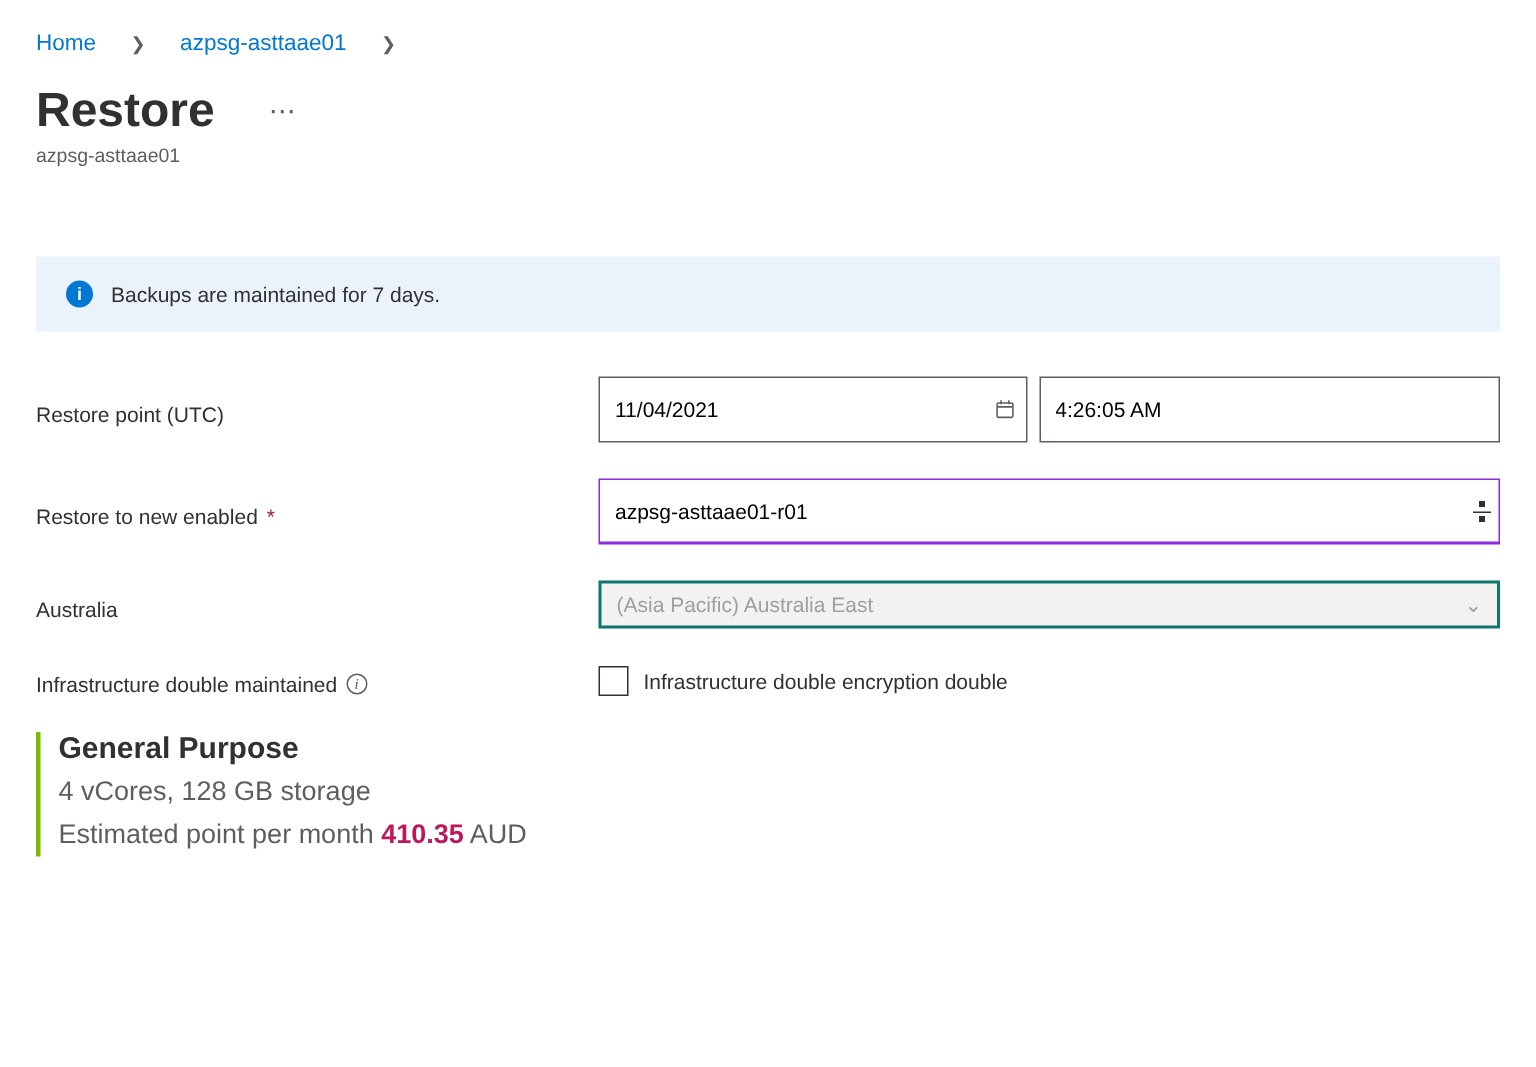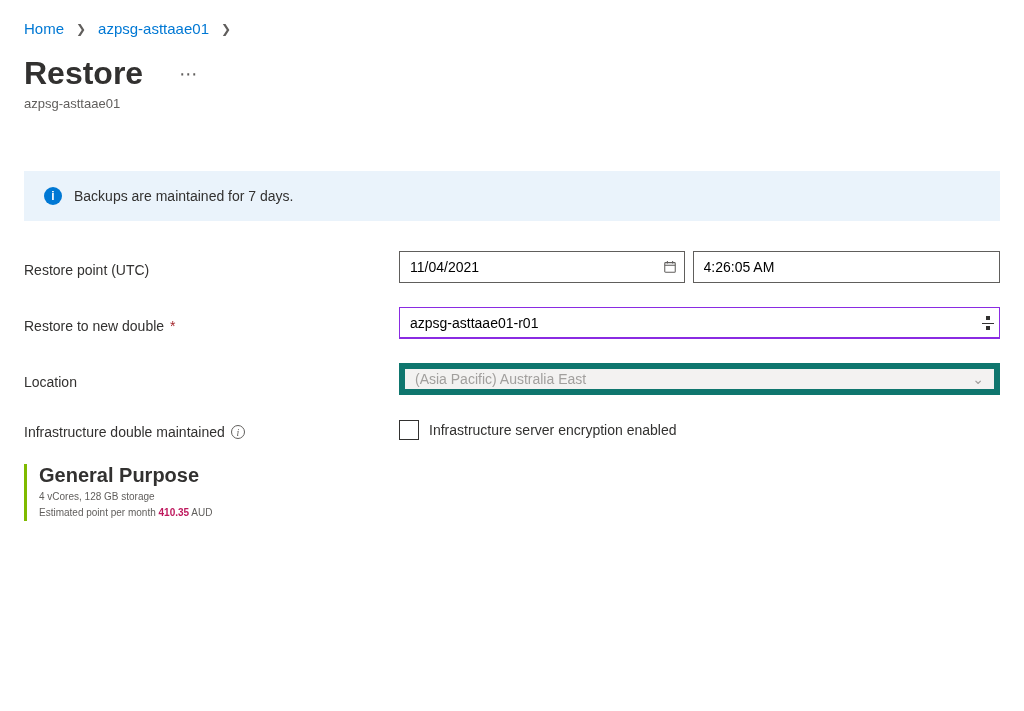--- a/index.html
+++ b/index.html
@@ -11,21 +11,21 @@
       font-family: 'Segoe UI', Tahoma, Geneva, Verdana, sans-serif;
       font-size: 14px;
       color: #323130;
       padding: 20px 24px;
       background: #fff;
       width: 1024px;
     }
     .breadcrumb {
       display: flex;
       align-items: center;
-      gap: 12px;
+      gap: 23px;
       margin-bottom: 18px;
     }
     .breadcrumb a {
       color: #0078d4;
       text-decoration: none;
       font-size: 15px;
     }
     .breadcrumb .chevron {
       color: #605e5c;
       font-size: 12px;
@@ -107,21 +107,21 @@
       color: #605e5c;
       font-style: italic;
       font-family: serif;
     }
     .input-text {
       border: 1px solid #605e5c;
       padding: 5px 10px;
       font-size: 14px;
       font-family: inherit;
       background: #fff;
-      height: 32px;
+      height: 44px;
       position: relative;
     }
     .date-wrapper {
       flex: 1;
       position: relative;
       display: flex;
     }
     .date-input {
       flex: 1;
       padding-right: 32px;
@@ -168,21 +168,21 @@
     .validate-mid {
       width: 12px;
       height: 1px;
       background: #323130;
       position: absolute;
       top: 50%;
       left: -4px;
     }
     .select-disabled {
       flex: 1;
-      border: 6px solid #0f766e;
+      border: 2px solid #0f766e;
       background: #f3f2f1;
       padding: 5px 10px;
       color: #a19f9d;
       font-size: 14px;
       height: 32px;
       display: flex;
       align-items: center;
       justify-content: space-between;
     }
     .select-chevron {
@@ -203,21 +203,21 @@
       border-left: 3px solid #7fba00;
       padding-left: 12px;
     }
     .pricing-title {
       font-weight: 600;
       font-size: 20px;
       margin-bottom: 2px;
     }
     .pricing-detail {
       color: #605e5c;
-      font-size: 10px;
+      font-size: 18px;
       line-height: 1.6;
     }
     .cost-bold {
       font-weight: 700;
       color: #be185d;
     }
   </style>
 </head>
 <body>
 
@@ -250,52 +250,52 @@
         <line x1="5" y1="1" x2="5" y2="4"></line>
         <line x1="11" y1="1" x2="11" y2="4"></line>
       </svg>
     </div>
     <input type="text" class="input-text time-input" value="4:26:05 AM" style="">
   </div>
 </div>
 
 <div class="form-row">
   <div class="form-label">
-    <span>Restore to new double</span>
+    <span>Restore to new enabled</span>
     <span class="required">*</span>
   </div>
   <div class="form-control">
     <div class="server-wrapper">
       <input type="text" class="input-text server-input" value="azpsg-asttaae01-r01" style="">
       <span class="validate-icon">
         <span class="validate-mid"></span>
       </span>
     </div>
   </div>
 </div>
 
 <div class="form-row">
-  <div class="form-label">Location</div>
+  <div class="form-label">Australia</div>
   <div class="form-control">
     <div class="select-disabled">
       <span>(Asia Pacific) Australia East</span>
       <span class="select-chevron">⌄</span>
     </div>
   </div>
 </div>
 
 <div class="form-row">
   <div class="form-label">
     <span>Infrastructure double maintained</span>
     <span class="help-icon">i</span>
   </div>
   <div class="form-control">
     <div class="checkbox-wrapper">
       <div class="checkbox"></div>
-      <span>Infrastructure server encryption enabled</span>
+      <span>Infrastructure double encryption double</span>
     </div>
   </div>
 </div>
 
 <div class="form-row">
   <div class="form-control">
     <div class="pricing-box">
       <div class="pricing-title">General Purpose</div>
       <div class="pricing-detail">4 vCores, 128 GB storage</div>
       <div class="pricing-detail">

